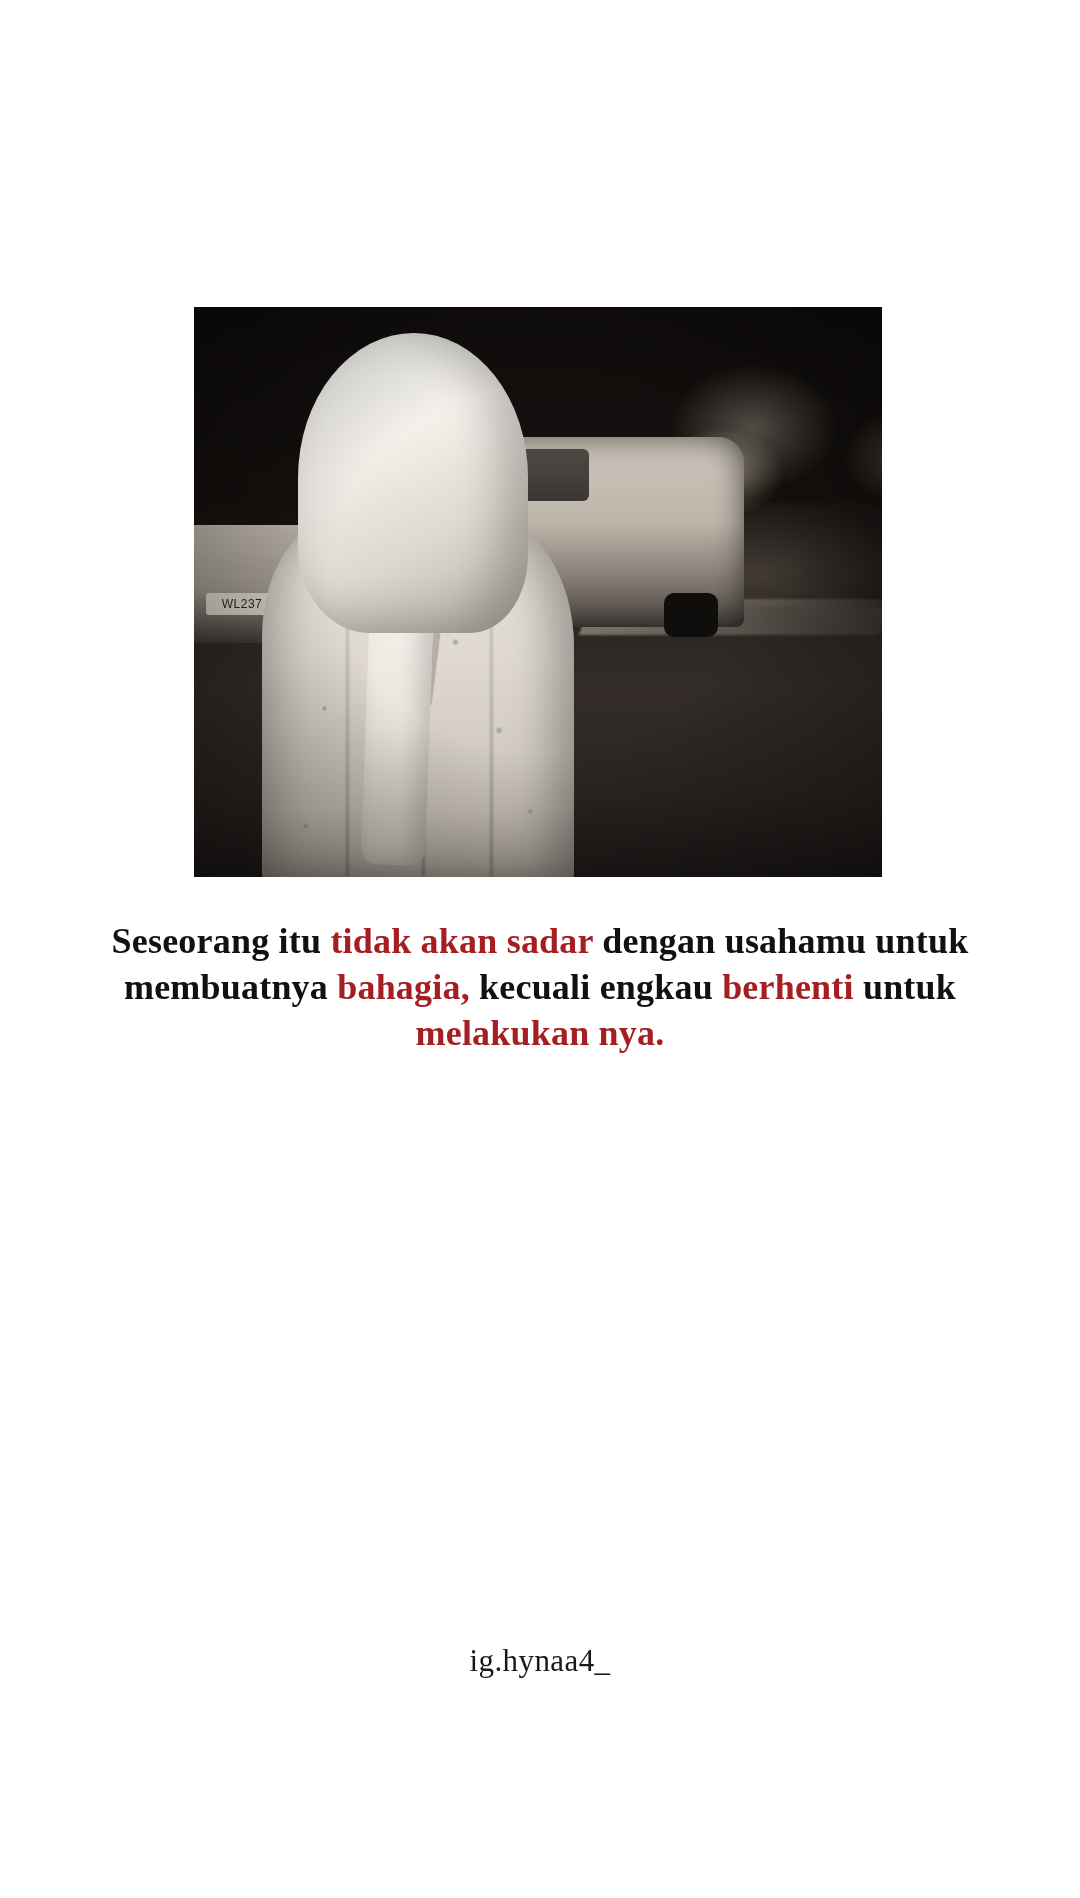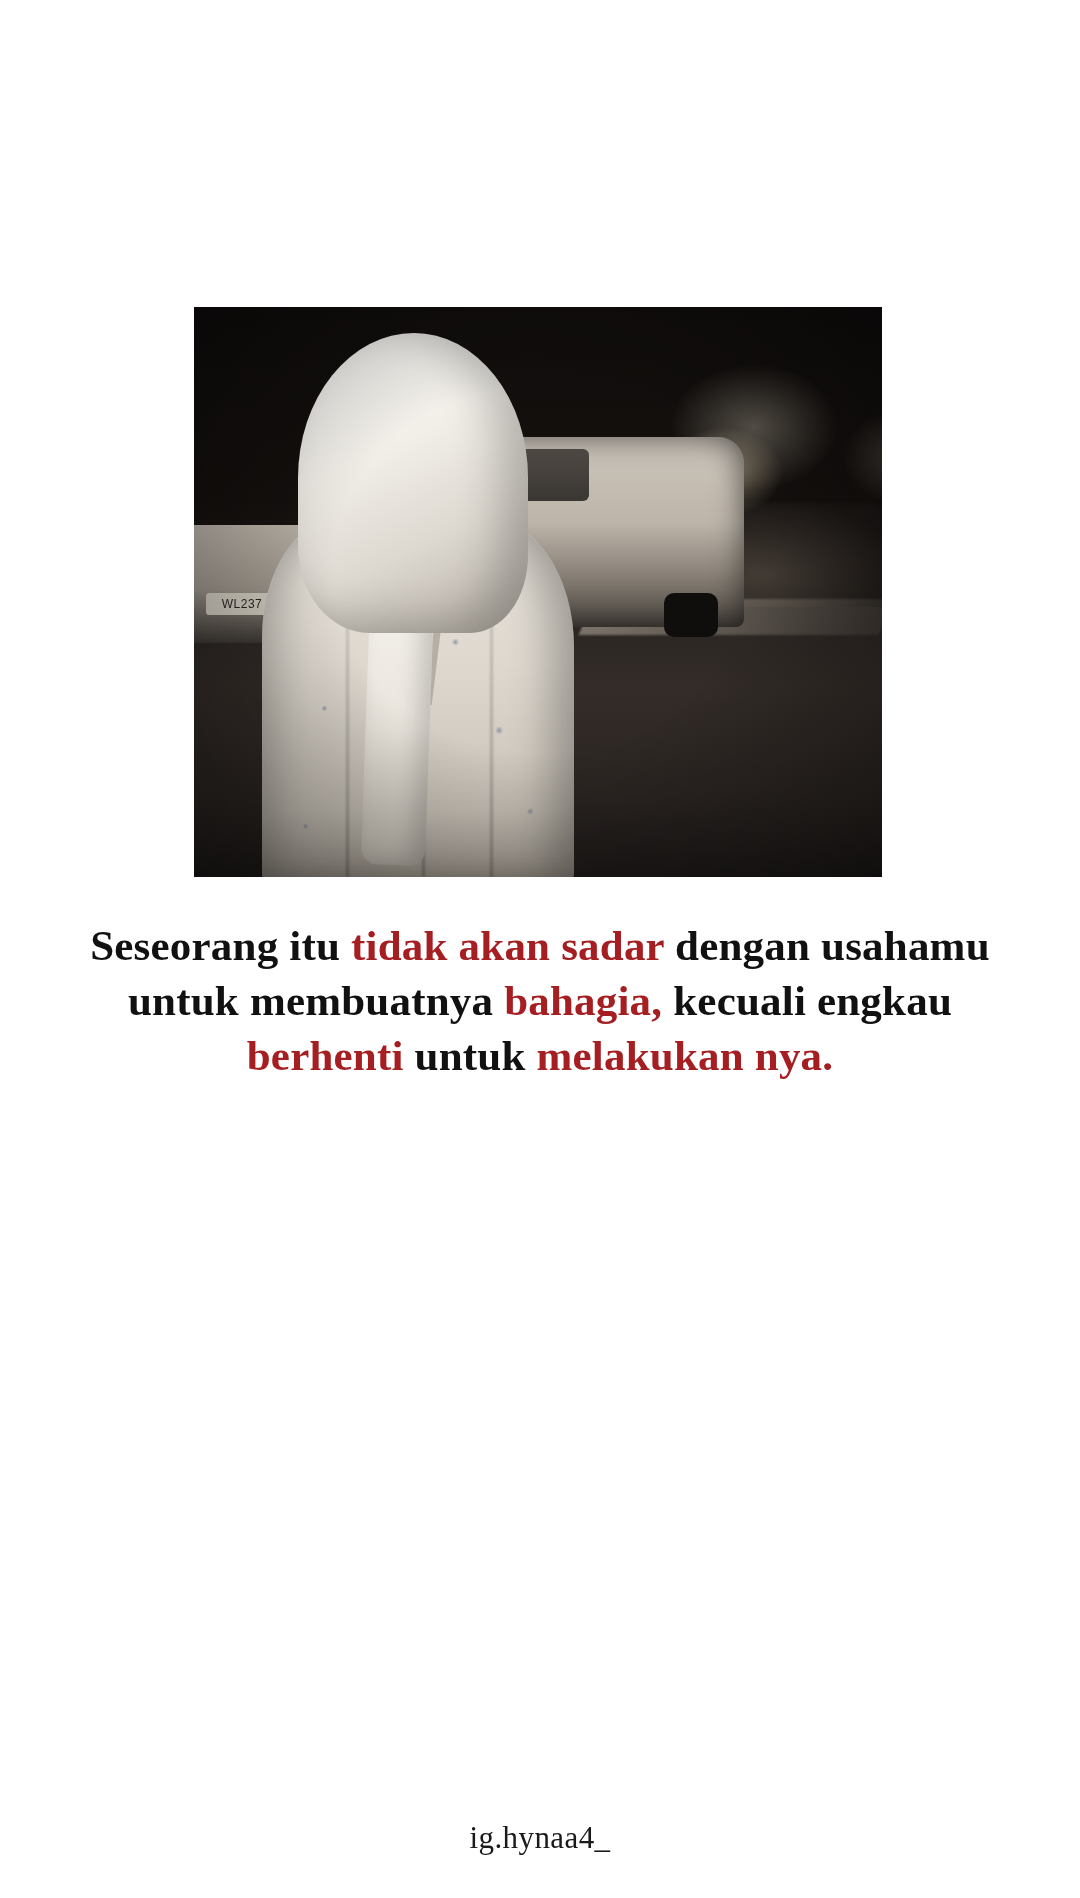--- a/index.html
+++ b/index.html
@@ -211,34 +211,34 @@
   }
 
   
   .caption {
     position: absolute;
     left: 90px;
     top: 918px;
     width: 900px;
     text-align: center;
     font-family: "Liberation Serif", serif;
-    font-size: 43px;
+    font-size: 36px;
     line-height: 1.28;
     color: #111111;
     font-weight: 700;
     letter-spacing: 0.2px;
   }
   .caption .accent { color: #a51f22; }
 
   
   .handle {
     position: absolute;
     left: 0;
     right: 0;
-    top: 1820px;
+    top: 1643px;
     text-align: center;
     font-family: "Liberation Serif", serif;
     font-size: 31px;
     color: #1a1a1a;
     letter-spacing: 0.4px;
   }
 </style>
 </head>
 <body>
 

